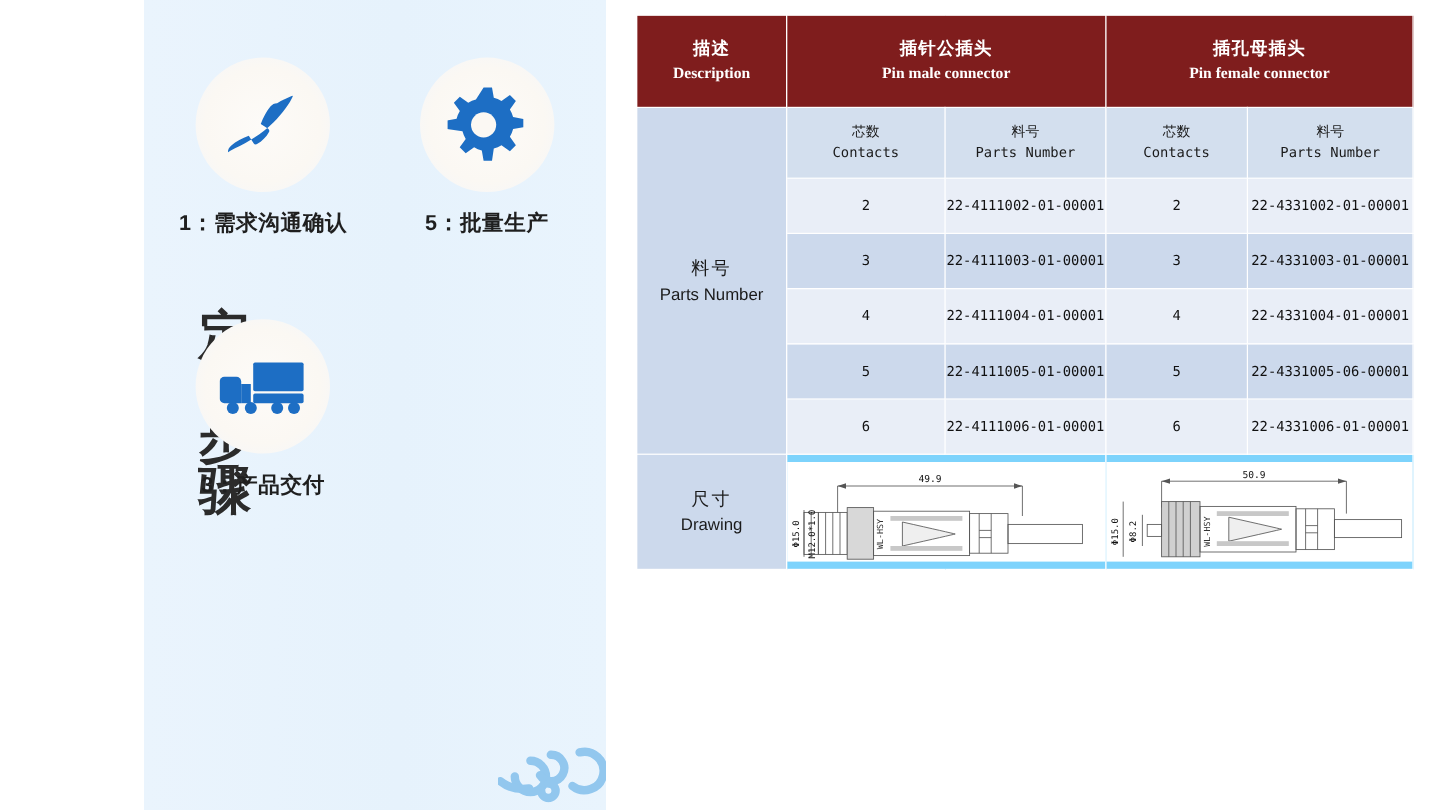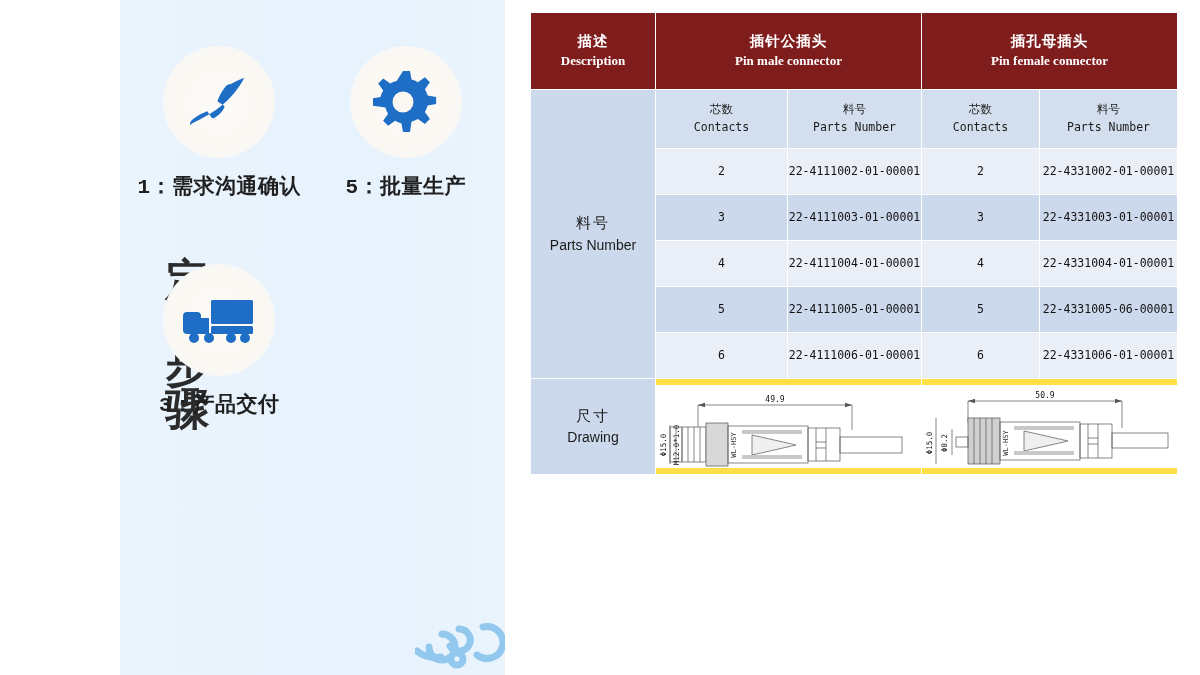--- a/index.html
+++ b/index.html
@@ -34,22 +34,22 @@
   .step{
     display:flex;flex-direction:column;align-items:center;justify-content:center;
   }
   .step-circle{
     width:112px;height:112px;border-radius:50%;
     background:radial-gradient(circle at 50% 50%,#fdfbf8 0%,#fbf8f3 60%,#f3f6fb 100%);
     display:flex;align-items:center;justify-content:center;
     margin-bottom:14px;
   }
   .step-label{
-    font-size:21px;font-weight:bold;color:#1f1f1f;
-    font-family:Liberation Mono, monospace;
+    font-size:18px;font-weight:bold;color:#1f1f1f;
+    font-family:Liberation Sans, sans-serif;
     white-space:nowrap;letter-spacing:0.5px;
   }
   .cloud{
     position:absolute;right:-6px;bottom:6px;width:96px;height:62px;
     opacity:.95;pointer-events:none;
   }
 
   
   .table-wrap{
     position:absolute;left:530px;top:12px;width:670px;height:465px;
@@ -71,32 +71,32 @@
   .desc-cell{
     background:#ccd9ec;color:#1a1a1a;
   }
   .desc-cn{font-size:15px;line-height:1.5;letter-spacing:2px;
            font-family:"DejaVu Sans","Liberation Sans",sans-serif;}
   .desc-en{font-size:14px;line-height:1.5;
            font-family:"Liberation Sans",sans-serif;}
 
   .sub-head{background:#d3dfee;height:58px;}
   .sub-cn{font-size:11.5px;color:#1a1a1a;line-height:1.45;
-          font-family:Liberation Mono, monospace;}
+          font-family:Liberation Sans, sans-serif;}
   .sub-en{font-size:11.5px;color:#1a1a1a;line-height:1.45;
           font-family:"DejaVu Sans Mono","Liberation Mono",monospace;}
 
   .row-a td.data{background:#e9eef7;}
   .row-b td.data{background:#ccd9ec;}
   td.data{
     height:45px;font-size:11.5px;color:#111111;
     font-family:"DejaVu Sans Mono","Liberation Mono",monospace;
     line-height:1.35;word-break:break-all;padding:2px 4px;
   }
-  .draw-cell{background:#fde047;height:95px;padding:6px 4px;}
+  .draw-cell{background:#7dd3fc;height:95px;padding:6px 4px;}
   .draw-box{
     background:#ffffff;width:100%;height:83px;display:block;
   }
   svg{display:block;}
 </style>
 </head>
 <body>
 
 <div class="page">
 

